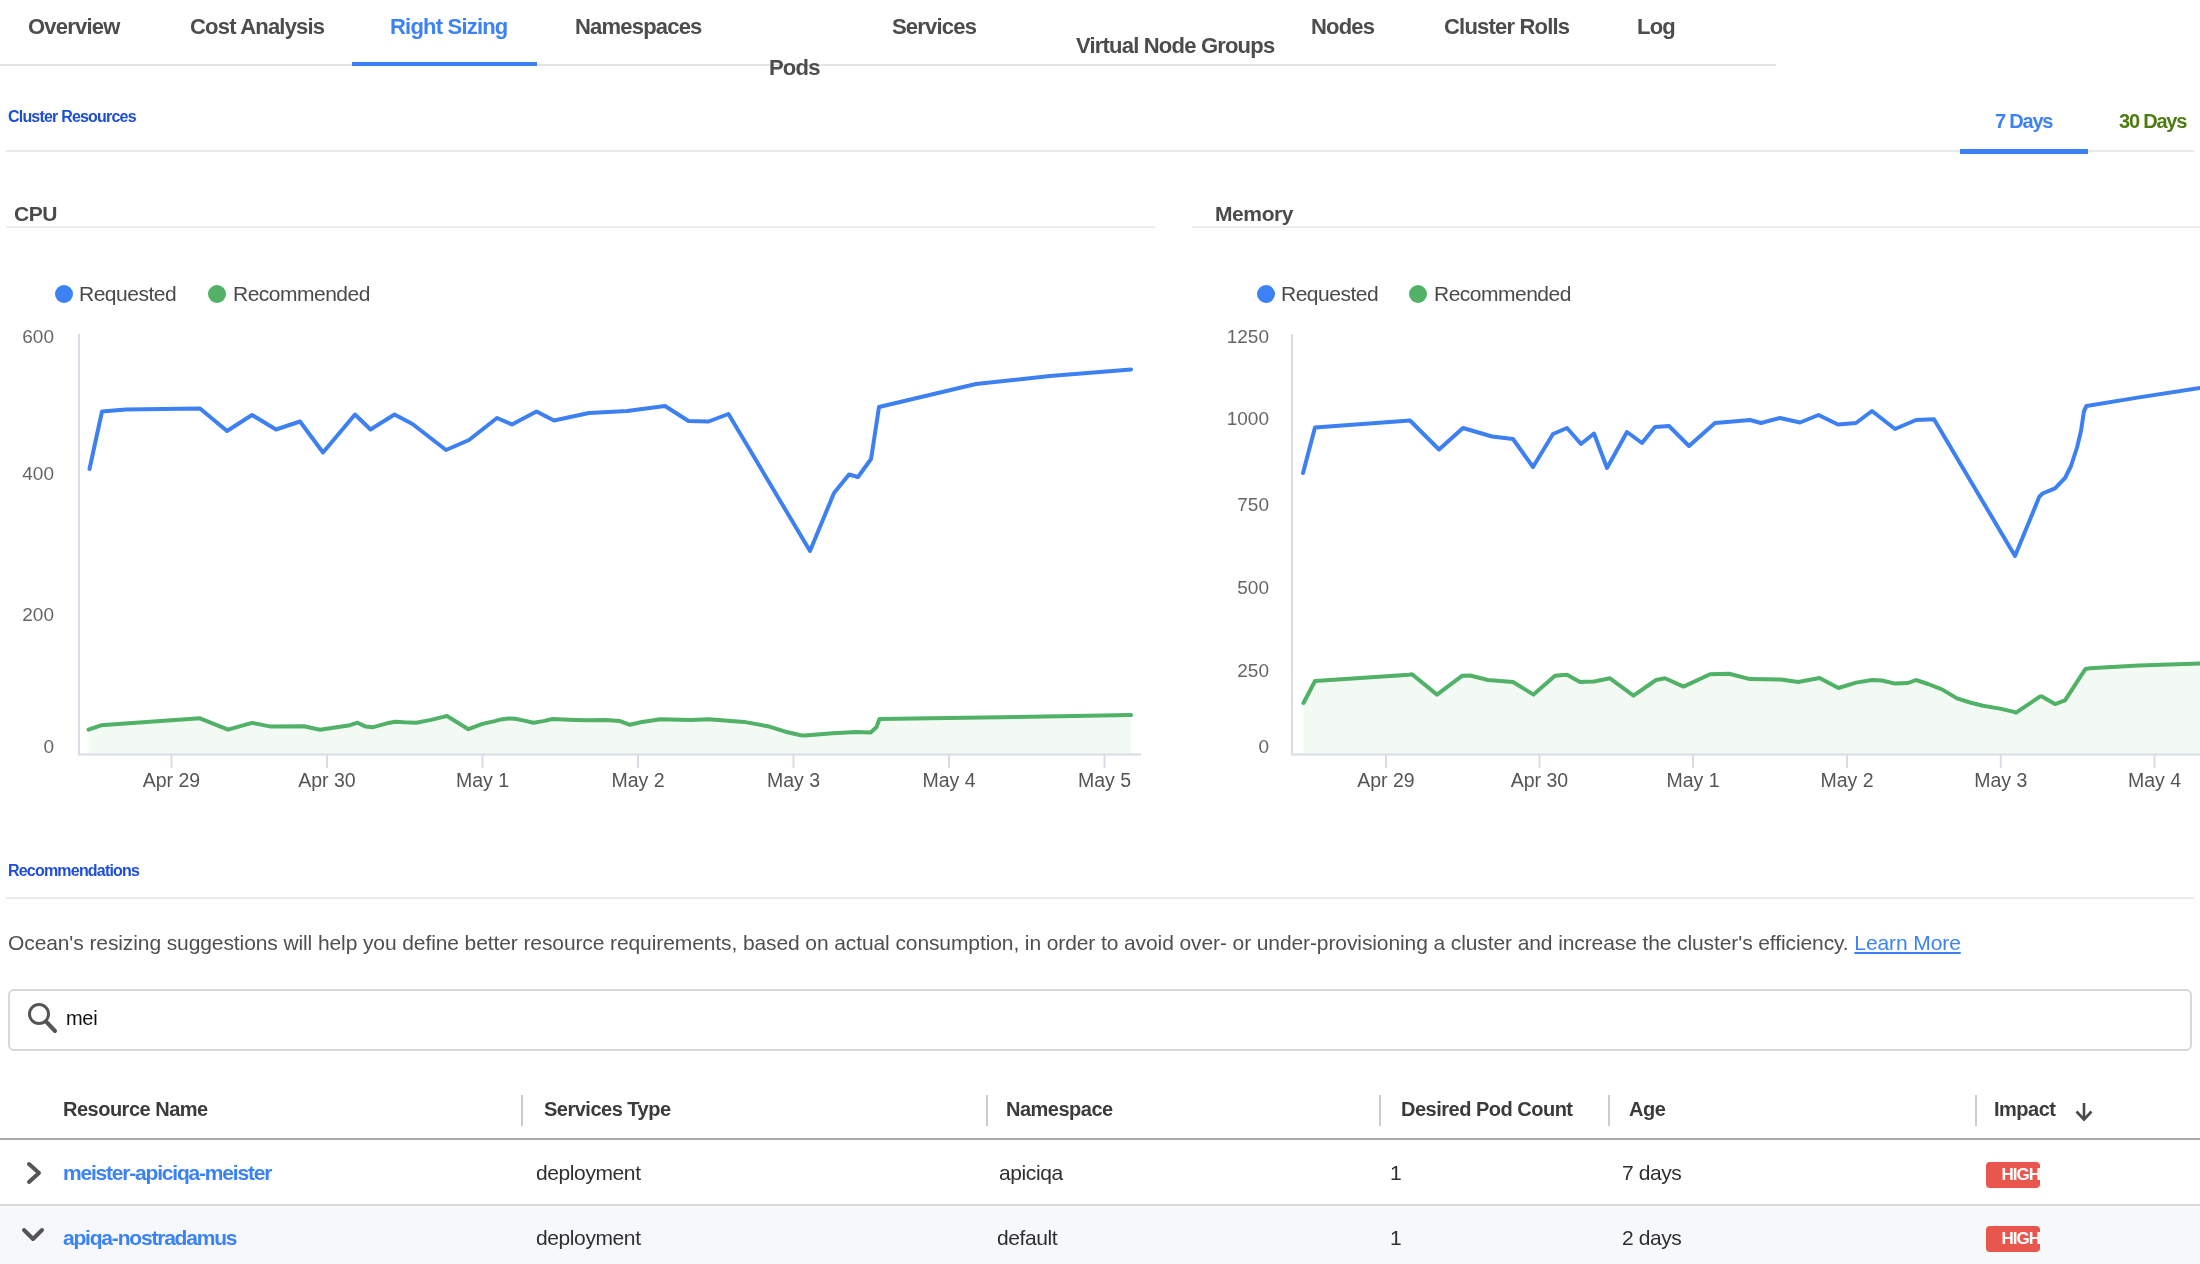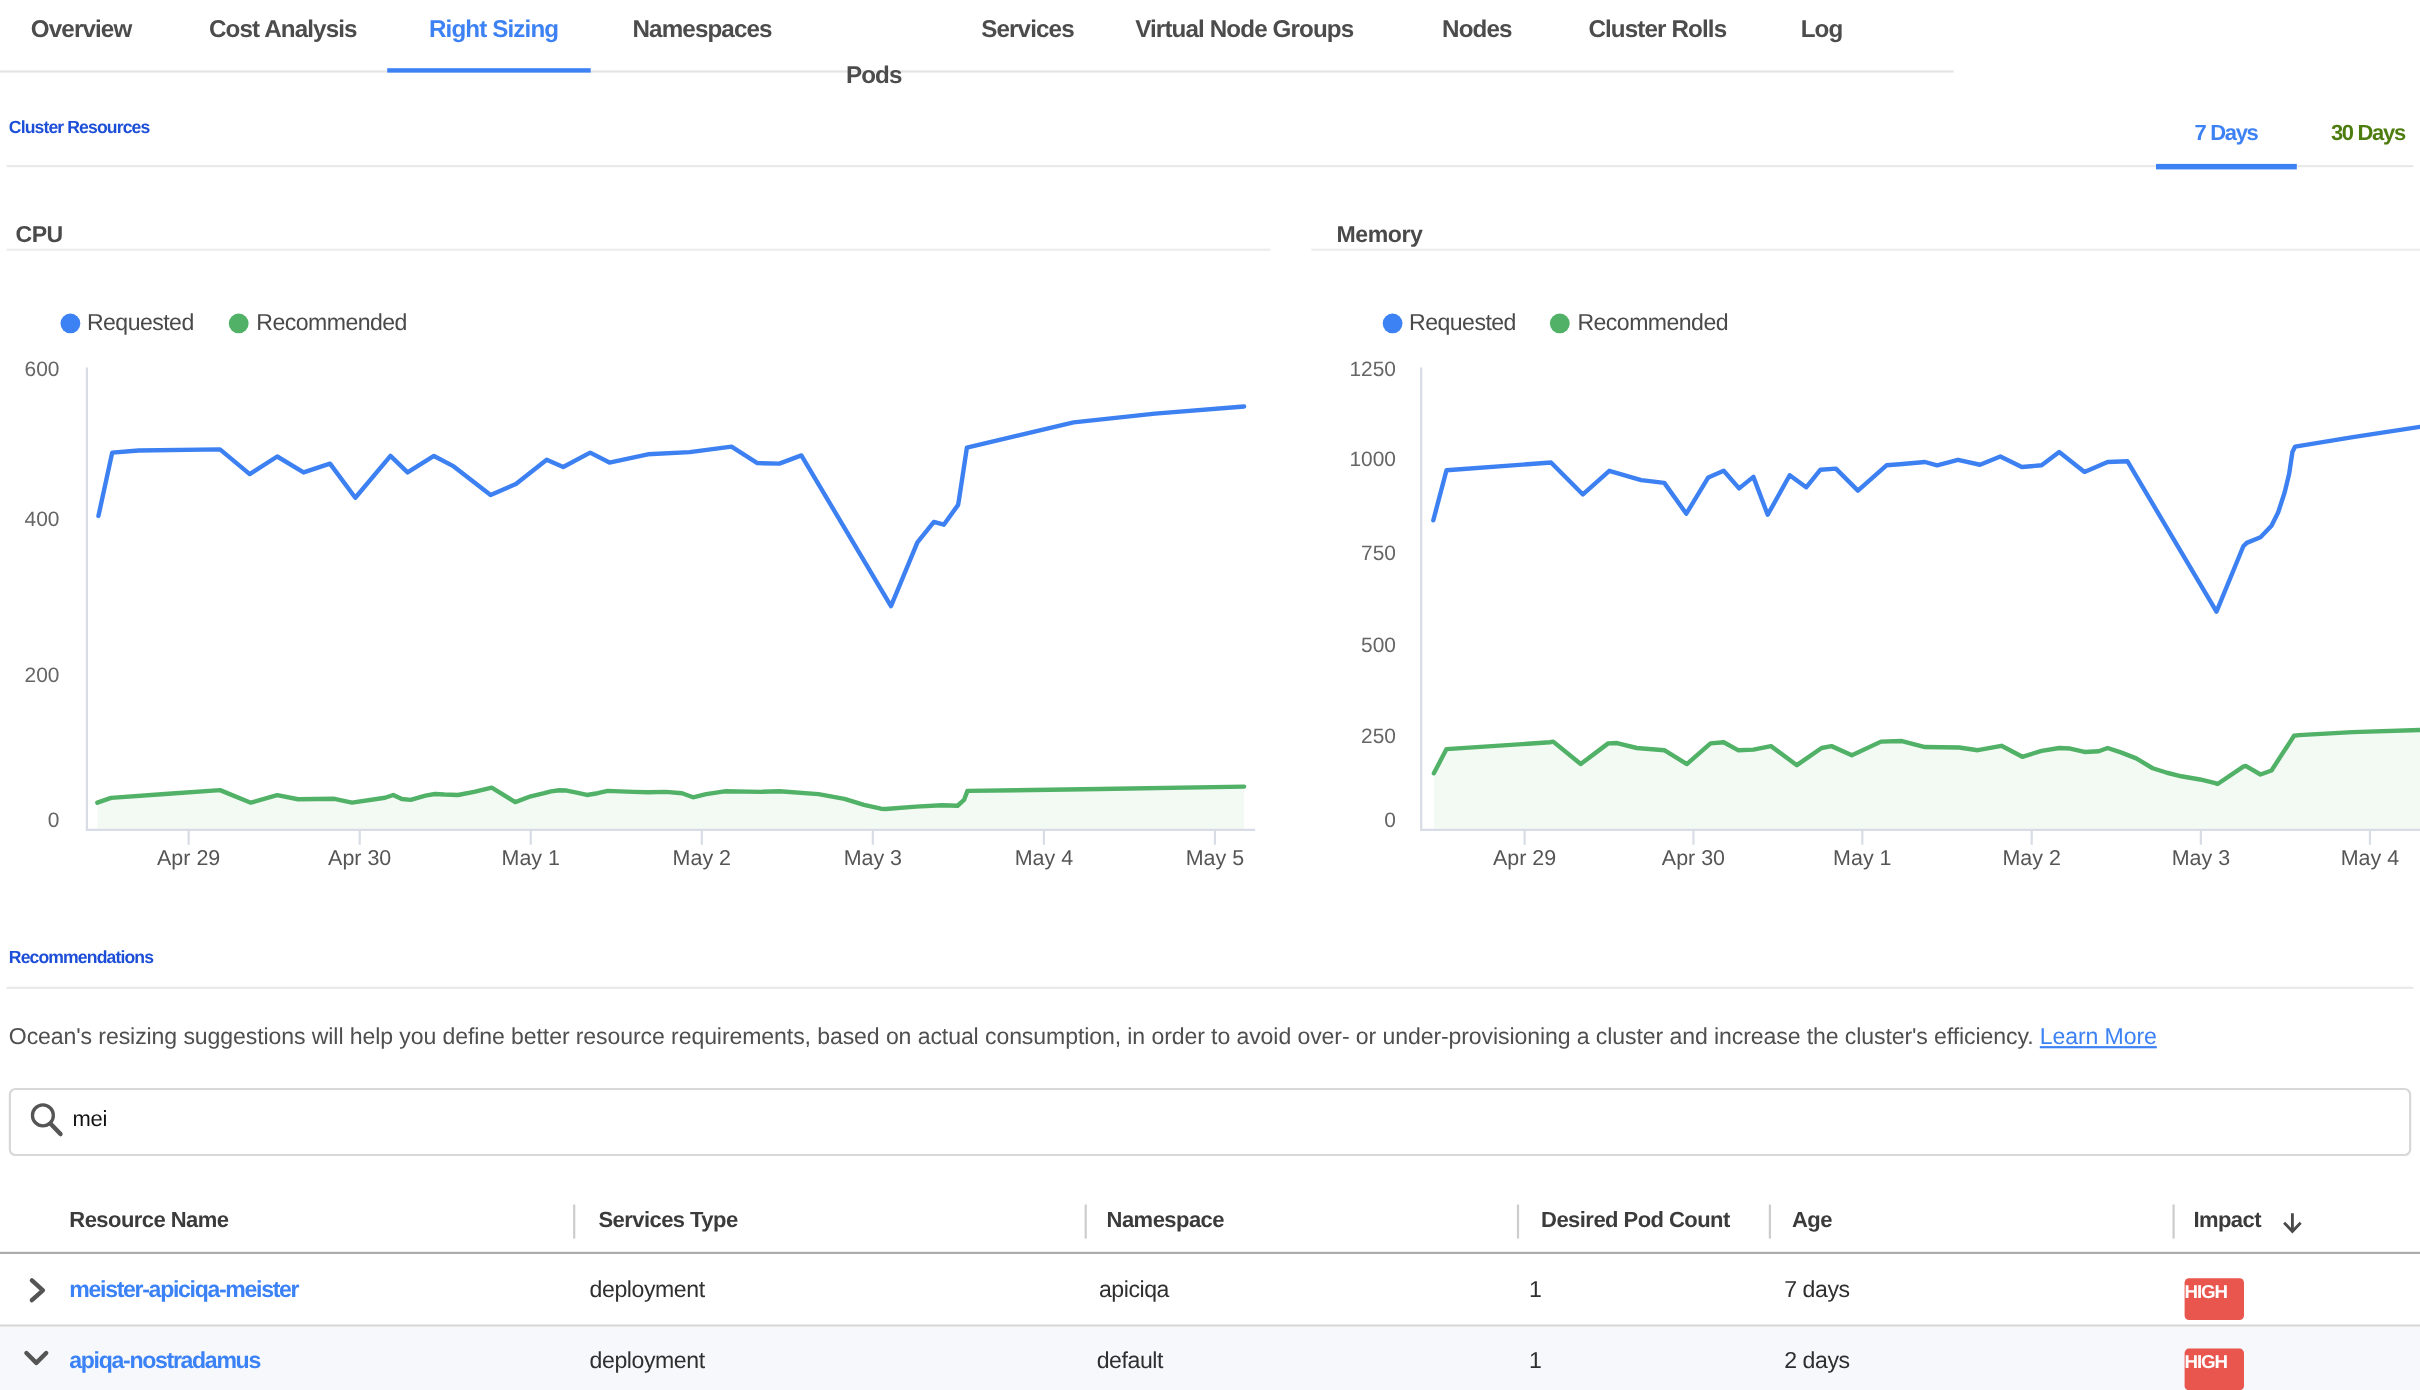--- a/index.html
+++ b/index.html
@@ -37,36 +37,36 @@
     border:2px solid #d8d8d8; border-radius:6px; }
   .search-text { position:absolute; left:66px; top:1007px; font-size:20px; color:#111; letter-spacing:-0.3px; }
 
   .th { position:absolute; font-size:20px; font-weight:700; color:#3b3b3b; letter-spacing:-0.5px; white-space:nowrap; }
   .colsep { position:absolute; top:1095px; width:2px; height:31px; background:#ccc; }
   .head-border { position:absolute; left:0; top:1138px; width:2200px; height:2px; background:#ababab; }
   .row2-bg { position:absolute; left:0; top:1206px; width:2200px; height:58px; background:#f6f8fc; }
   .rowsep { position:absolute; left:0; top:1204px; width:2200px; height:2px; background:#d8d8d8; }
   .cell { position:absolute; font-size:21px; color:#2f2f2f; letter-spacing:-0.4px; white-space:nowrap; }
   .link { position:absolute; font-size:21px; font-weight:600; color:#3b82f6; letter-spacing:-1.2px; white-space:nowrap; }
-  .badge { position:absolute; left:1986px; width:54px; height:38px; background:#e8564e;
-    border-radius:4px; color:#fff; font-size:17px; font-weight:700; text-align:left;
+  .badge { position:absolute; left:1986px; width:54px; height:26px; background:#e8564e;
+    border-radius:4px; color:#fff; font-size:17px; font-weight:700; text-align:right;
     line-height:26px; letter-spacing:-1px; }
 </style>
 </head>
 <body>
 <div class="page">
 
   <div class="tabbar">
     <span class="tab" style="left:28px;">Overview</span>
     <span class="tab" style="left:190px;">Cost Analysis</span>
     <span class="tab active" style="left:390px;">Right Sizing</span>
     <span class="tab" style="left:575px;">Namespaces</span>
     <span class="tab" style="left:769px;margin-top:41px;">Pods</span>
     <span class="tab" style="left:892px;">Services</span>
-    <span class="tab" style="left:1032px;">Virtual Node Groups</span>
+    <span class="tab" style="left:1076px;margin-top:19px;">Virtual Node Groups</span>
     <span class="tab" style="left:1311px;">Nodes</span>
     <span class="tab" style="left:1444px;">Cluster Rolls</span>
     <span class="tab" style="left:1637px;">Log</span>
     <span class="tab-underline"></span>
   </div>
 
   <div class="h-section" style="left:8px; top:108px;">Cluster Resources</div>
   <div class="divider" style="left:6px; top:150px; width:2188px;"></div>
   <div class="range active" style="left:1995px; top:110px;">7 Days</div>
   <div class="range idle" style="left:2119px; top:110px;">30 Days</div>

